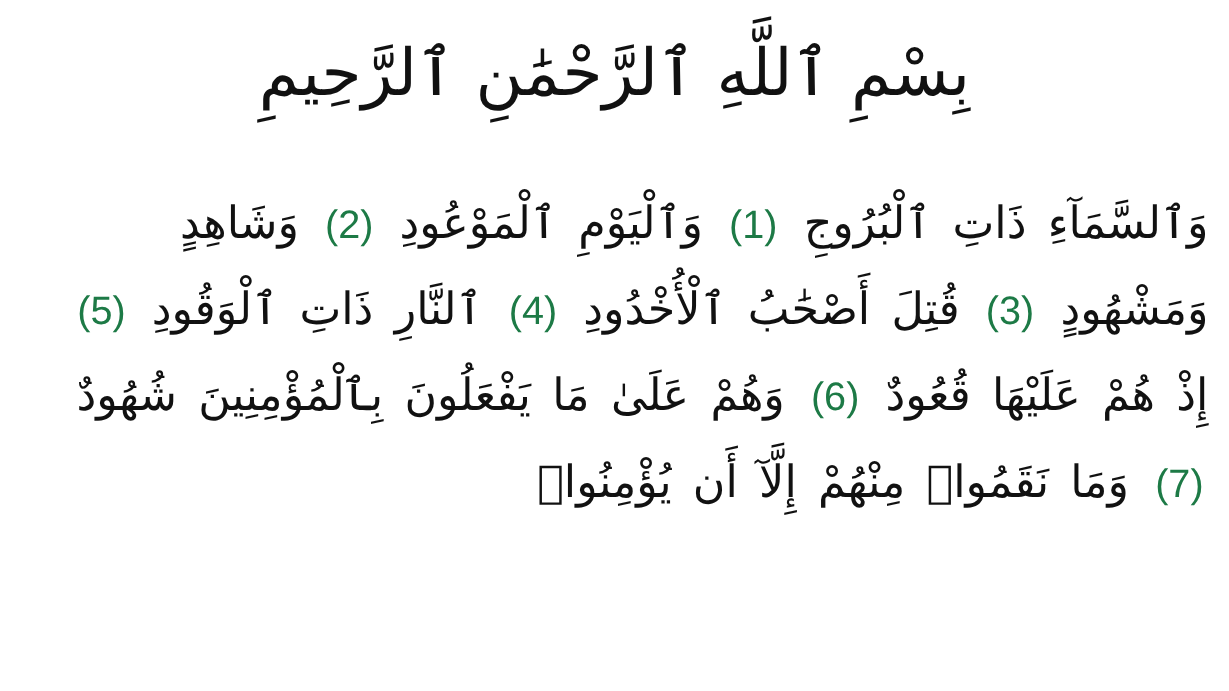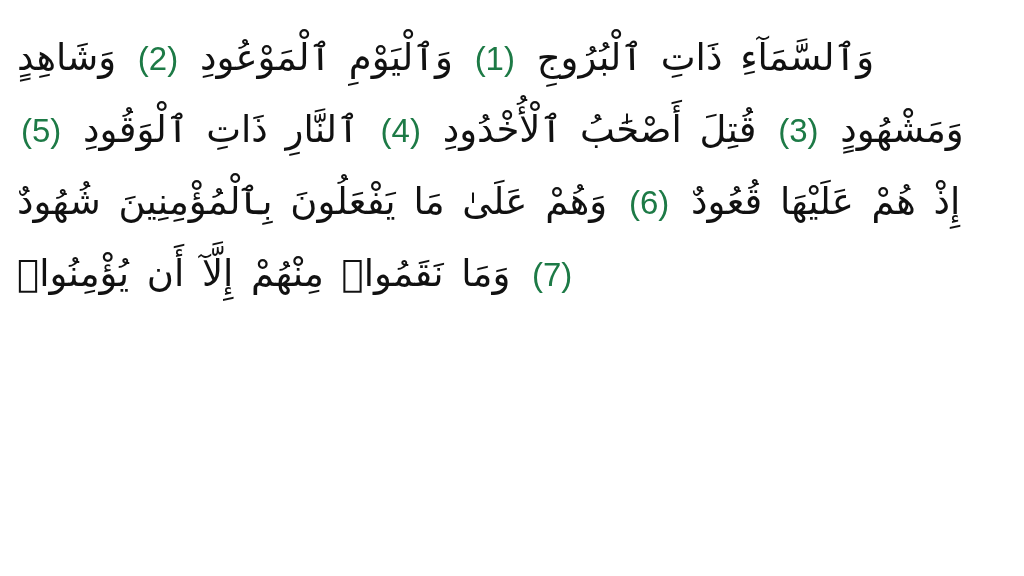--- a/index.html
+++ b/index.html
@@ -36,21 +36,21 @@
     font-size: 54px;
     line-height: 1.6;
     color: #111111;
     direction: rtl;
     unicode-bidi: bidi-override;
     white-space: nowrap;
     letter-spacing: 0px;
   }
   .ayat {
     direction: rtl;
-    text-align: left;
+    text-align: right;
     font-family: "DejaVu Sans", "Liberation Sans", sans-serif;
     font-size: 37px;
     line-height: 1.95;
     color: #111111;
     width: 990px;
     margin-top: 22px;
     word-spacing: 6px;
   }
   .num {
     color: #1d7a46;
@@ -63,20 +63,23 @@
   }
   .word {
     display: inline;
   }
 </style>
 </head>
 <body>
 
 <div class="page">
 
+  <div class="basmala-wrap">
+    <div class="basmala">بِسْمِ ٱللَّهِ ٱلرَّحْمَٰنِ ٱلرَّحِيمِ</div>
+  </div>
 
   <div class="ayat">
     <span class="word">وَٱلسَّمَآءِ ذَاتِ ٱلْبُرُوجِ</span>
     <span class="num">(1)</span>
     <span class="word">وَٱلْيَوْمِ ٱلْمَوْعُودِ</span>
     <span class="num">(2)</span>
     <span class="word">وَشَاهِدٍ وَمَشْهُودٍ</span>
     <span class="num">(3)</span>
     <span class="word">قُتِلَ أَصْحَٰبُ ٱلْأُخْدُودِ</span>
     <span class="num">(4)</span>

